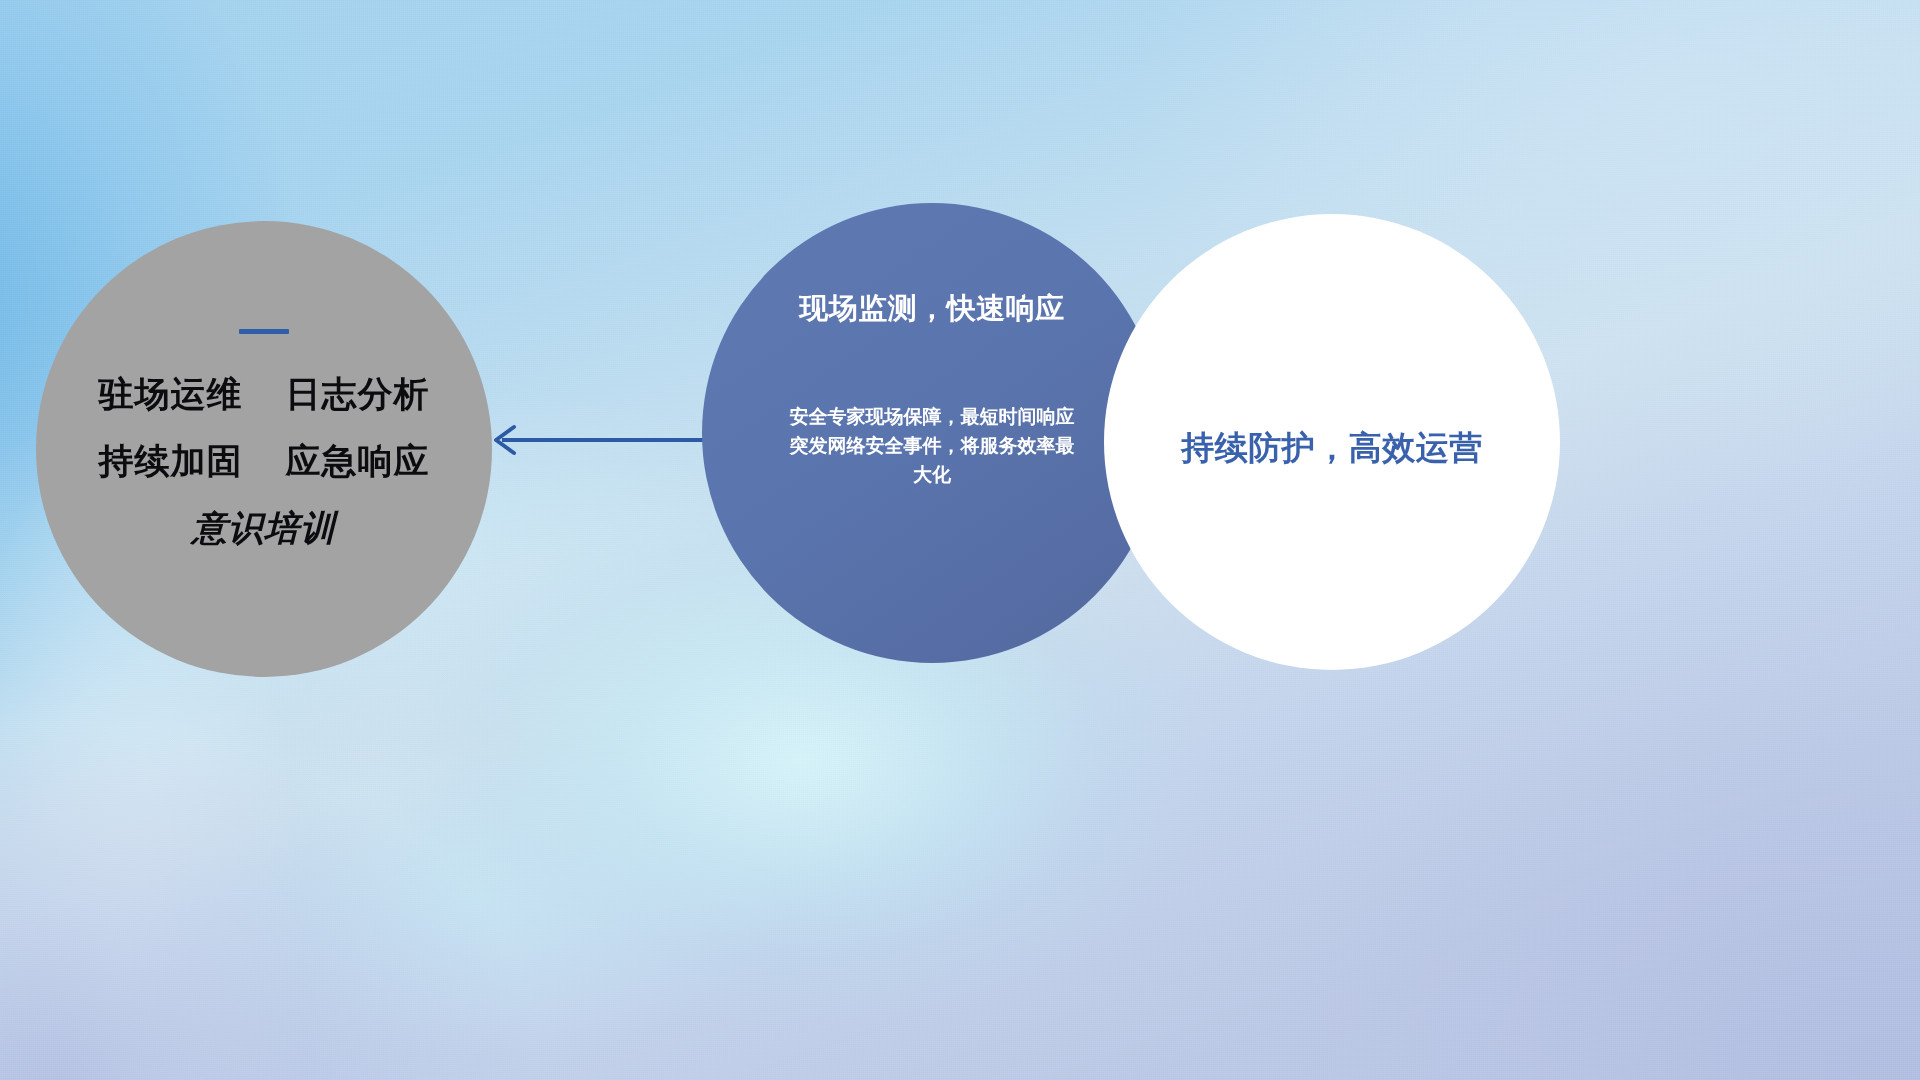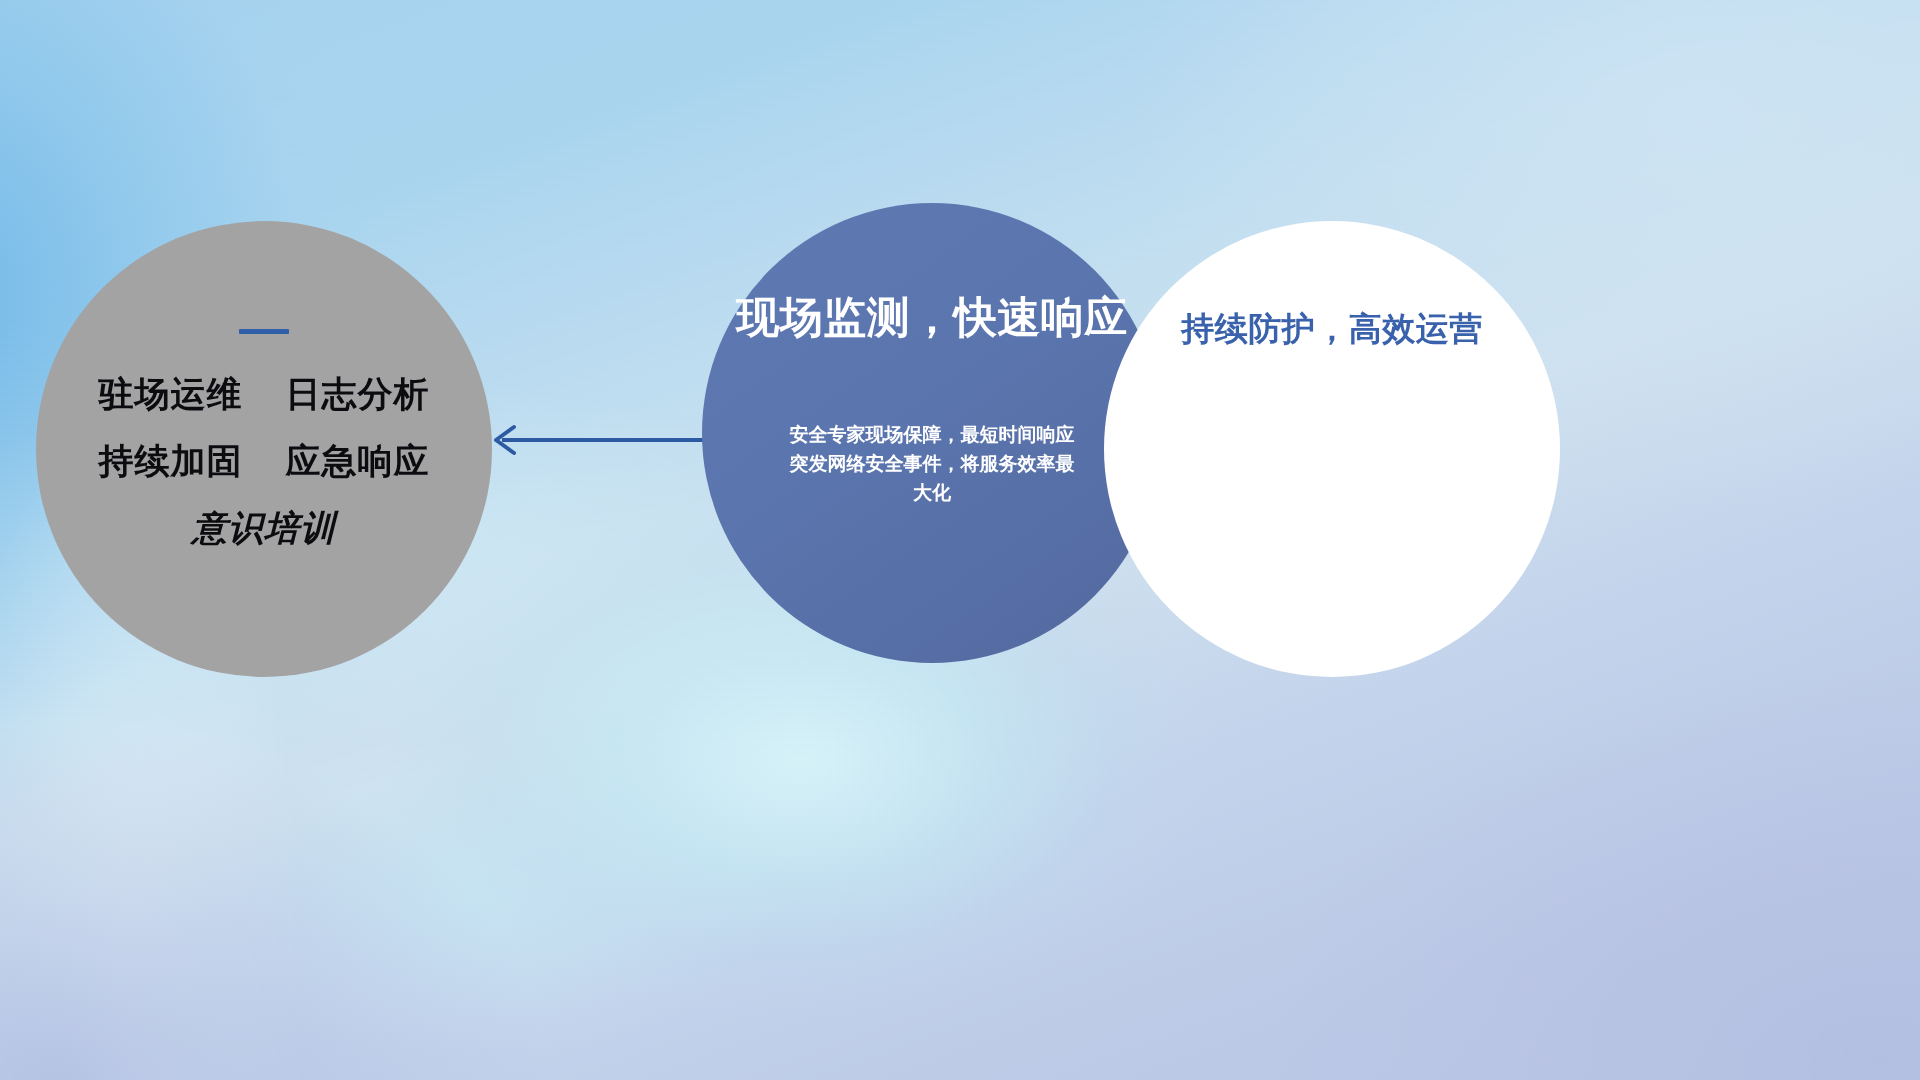--- a/index.html
+++ b/index.html
@@ -123,43 +123,43 @@
   #circle-mid {
     left:702px; top:203px;
     width:460px; height:460px;
     background:#5a74ae;
     background-image:linear-gradient(145deg,#5f79b3 0%,#5a74ad 48%,#53699f 100%);
     z-index:3;
     justify-content:flex-start;
     padding-top:86px;
   }
   #circle-mid .c-title {
-    font-size:43px;
+    font-size:29px;
     font-weight:bold;
     color:#ffffff;
     letter-spacing:.5px;
     white-space:nowrap;
     margin-bottom:74px;
   }
   #circle-mid .c-body {
     font-size:19px;
     color:#ffffff;
     line-height:1.52;
     width:300px;
     text-align:center;
     font-weight:bold;
   }
 
   
   #circle-right {
-    left:1104px; top:221px;
+    left:1104px; top:214px;
     width:456px; height:456px;
     background:#ffffff;
     z-index:4;
-    justify-content:space-between;
+    justify-content:center;
     padding-top:86px;
   }
   #circle-right .c-title {
     font-size:33px;
     font-weight:bold;
     color:#3a62ac;
     letter-spacing:.5px;
     white-space:nowrap;
     margin-bottom:74px;
   }

